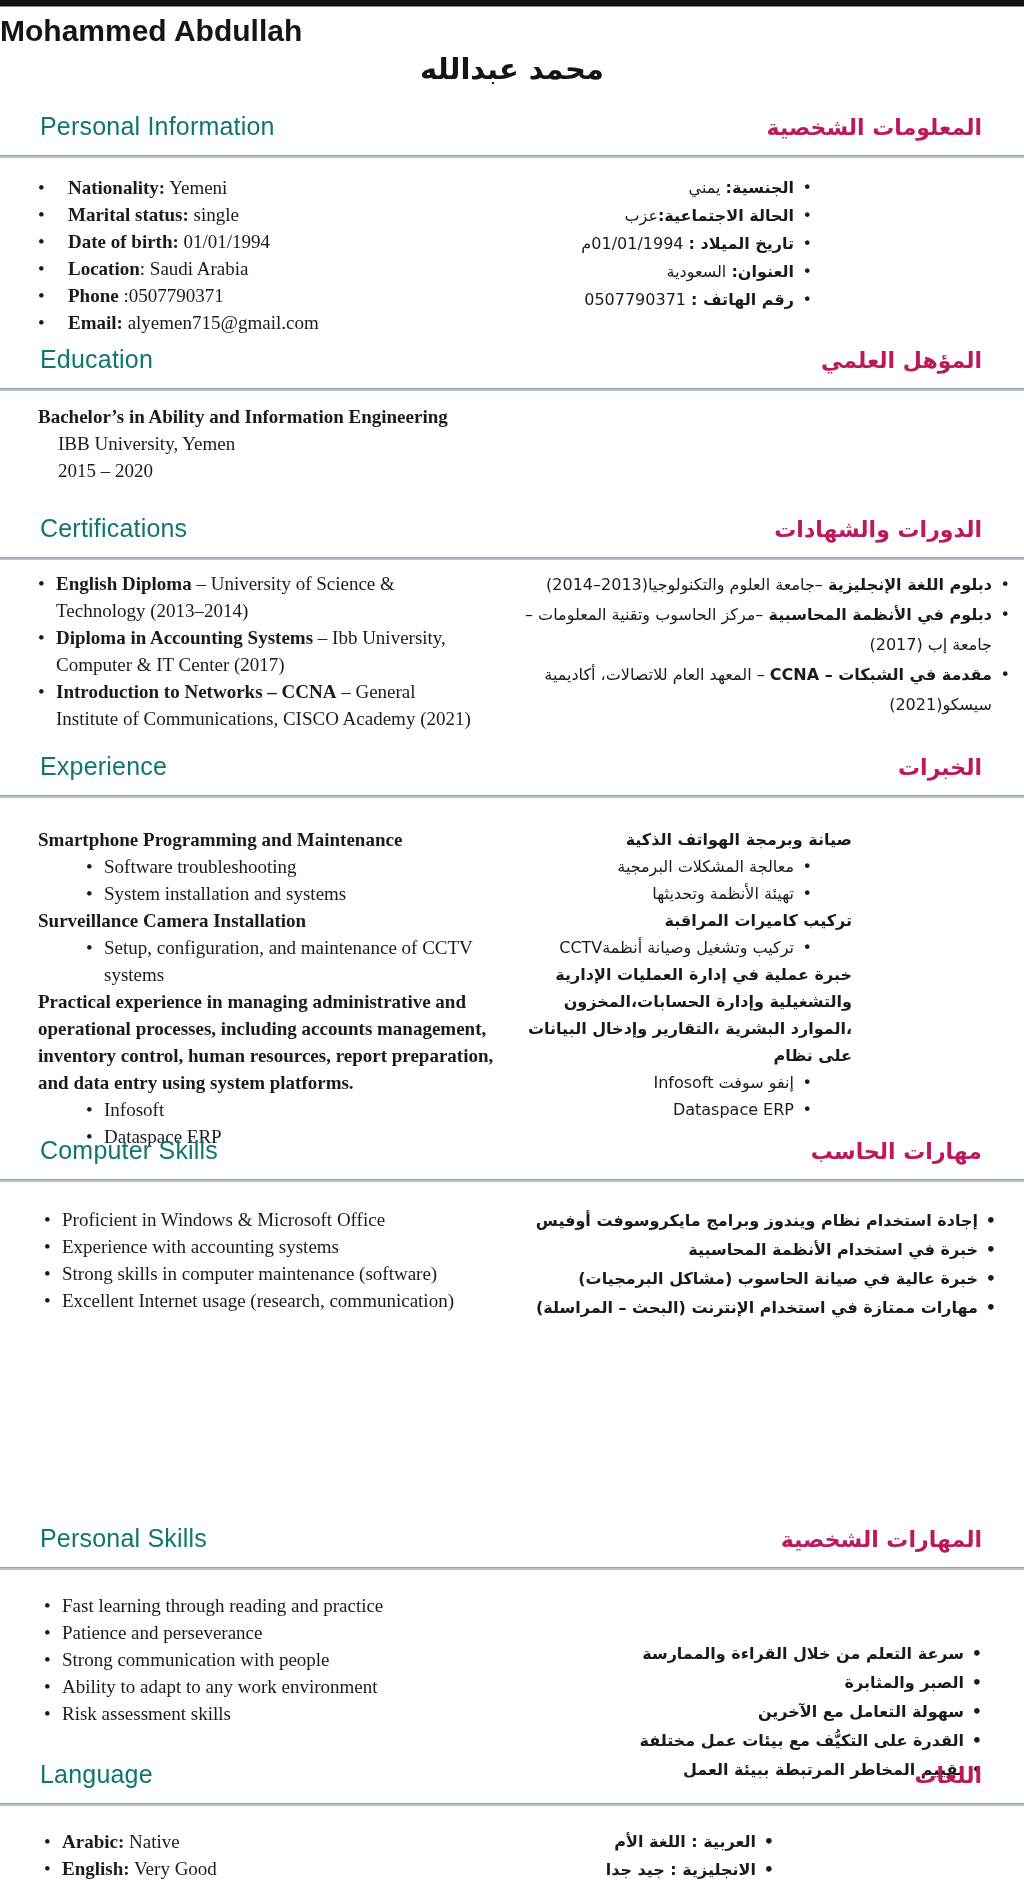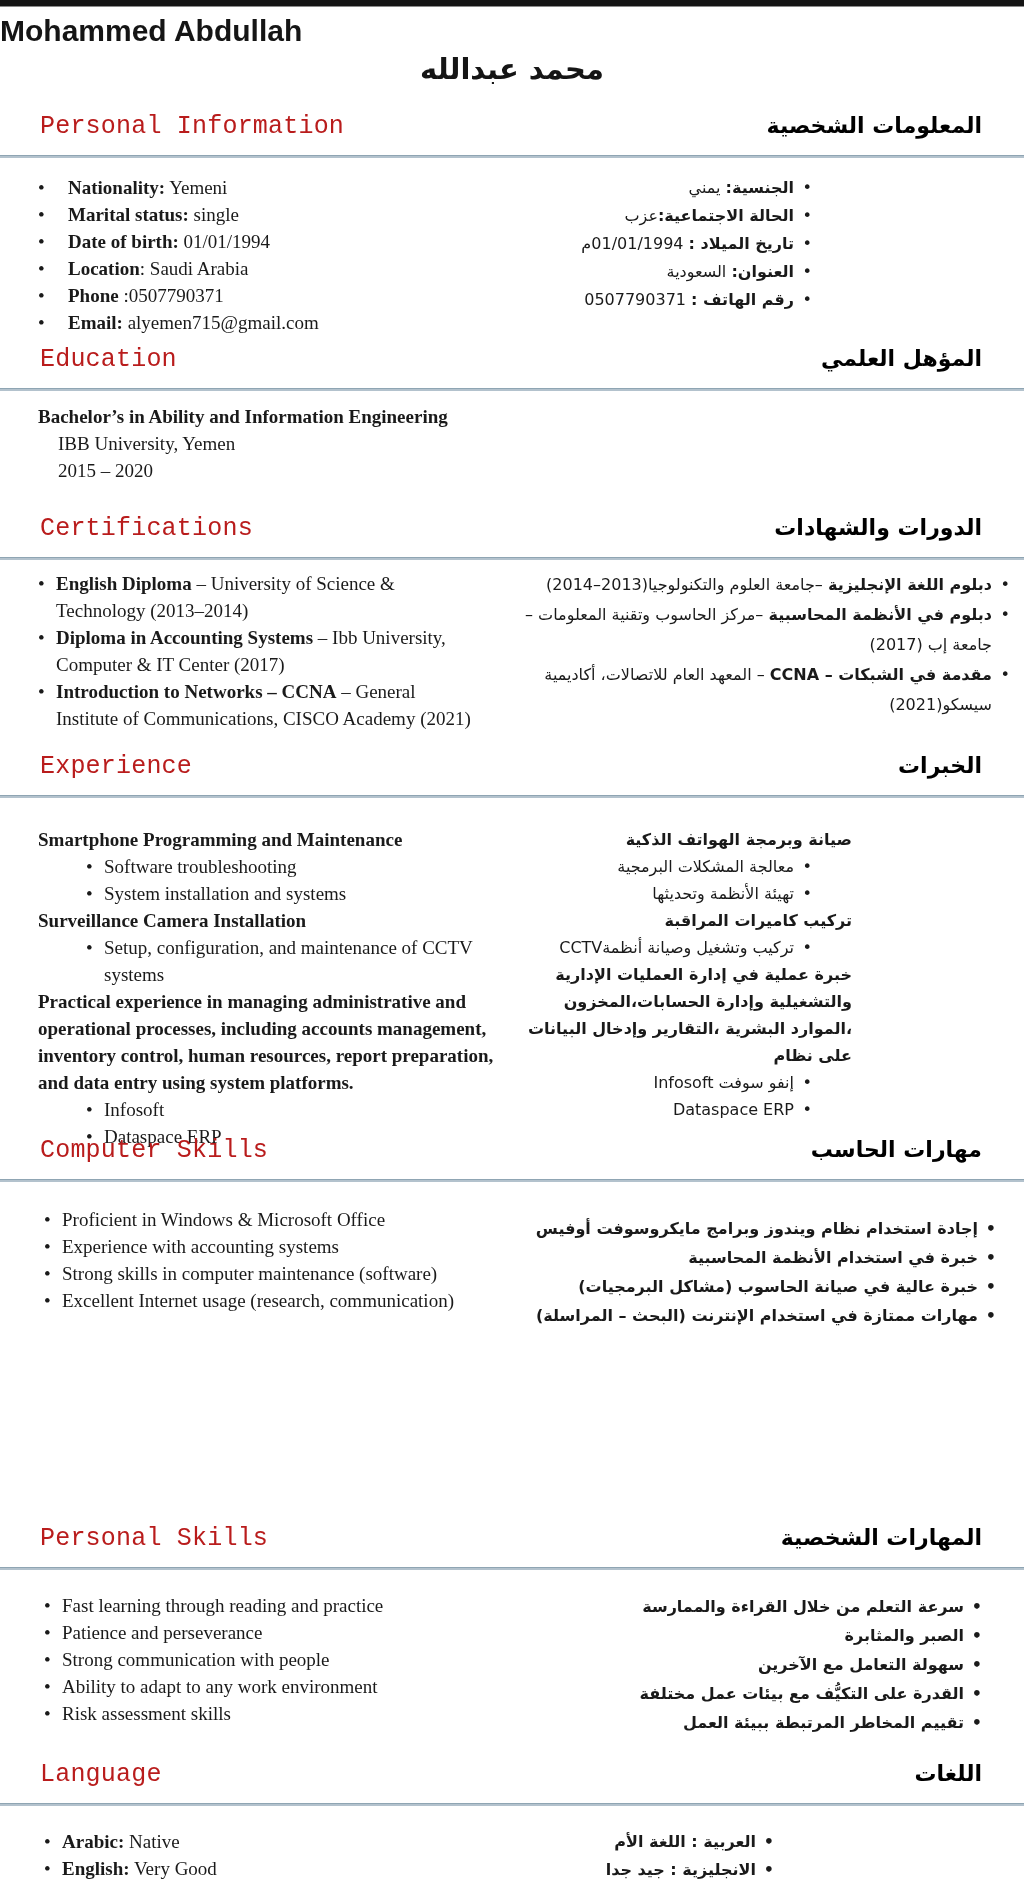--- a/index.html
+++ b/index.html
@@ -5,42 +5,42 @@
   html,body{margin:0;padding:0;background:#ffffff;}
   .page{position:relative;width:1024px;height:1888px;background:#ffffff;overflow:hidden;
         font-family:"Liberation Serif",serif;color:#1a1a1a;}
   .top-bar{position:absolute;top:0;left:0;right:0;height:6px;background:#141414;border-bottom:1px solid #8a8a8a;}
   .name-en{position:absolute;top:14px;left:0;width:100%;
            font-family:"Liberation Sans",sans-serif;font-size:30px;font-weight:600;color:#151515;}
   .name-ar{position:absolute;top:52px;left:0;width:100%;text-align:center;direction:rtl;
            font-family:"DejaVu Sans",sans-serif;font-size:29px;font-weight:700;color:#151515;}
   .sec{position:absolute;left:0;right:0;}
   .sec-head{display:flex;justify-content:space-between;align-items:baseline;padding:0 42px 0 40px;height:34px;}
-  .h-en{margin:0;font-family:Liberation Mono, monospace;font-weight:500;font-size:25px;color:#b91c1c;letter-spacing:.2px;}
-  .h-ar{margin:0;direction:rtl;font-family:"DejaVu Sans",sans-serif;font-weight:700;font-size:22px;color:#000000;}
+  .h-en{margin:0;font-family:Liberation Sans, sans-serif;font-weight:500;font-size:25px;color:#0f766e;letter-spacing:.2px;}
+  .h-ar{margin:0;direction:rtl;font-family:"DejaVu Sans",sans-serif;font-weight:700;font-size:22px;color:#be185d;}
   .rule{height:2px;background:#b3c2cd;border-top:1px solid #8fa5b3;margin-top:9px;}
   .cols{display:flex;align-items:flex-start;}
   .col-en{width:50%;box-sizing:border-box;padding-left:38px;padding-right:8px;font-size:19px;line-height:27px;}
   .col-ar{width:50%;box-sizing:border-box;direction:rtl;text-align:right;
           font-family:"DejaVu Sans",sans-serif;font-size:16px;line-height:28px;}
   .li{display:flex;}
   .li::before{content:"\2022";flex:0 0 18px;}
   .li.wdot::before{flex:0 0 30px;}
   .li.sub{padding-left:48px;}
   .col-ar .li.sub{padding-left:0;padding-right:40px;}
   .b{font-weight:700;}
   .title{font-weight:700;}
   .edu-line{padding-left:20px;}
   .col-ar .edu-line{padding-left:0;padding-right:18px;}
   .ar-edu{line-height:38px;padding-right:70px;}
   .ar-pi{padding-right:212px;}
   .ar-cert{padding-right:14px;line-height:30px;}
   .ar-exp{padding-right:172px;line-height:27px;}
-  .ar-cs{padding-right:28px;line-height:29px;font-weight:700;margin-top:8px;}
-  .ar-ps{padding-right:42px;line-height:29px;font-weight:700;}
+  .ar-cs{padding-right:28px;line-height:29px;font-weight:700;}
+  .ar-ps{padding-right:42px;line-height:29px;font-weight:700;margin-top:47px;}
   .ar-lang{padding-right:250px;font-weight:700;}
 </style>
 </head>
 <body>
 
 <div class="page">
   <div class="top-bar"></div>
   <div class="name-en">Mohammed Abdullah</div>
   <div class="name-ar">محمد عبدالله</div>
 

